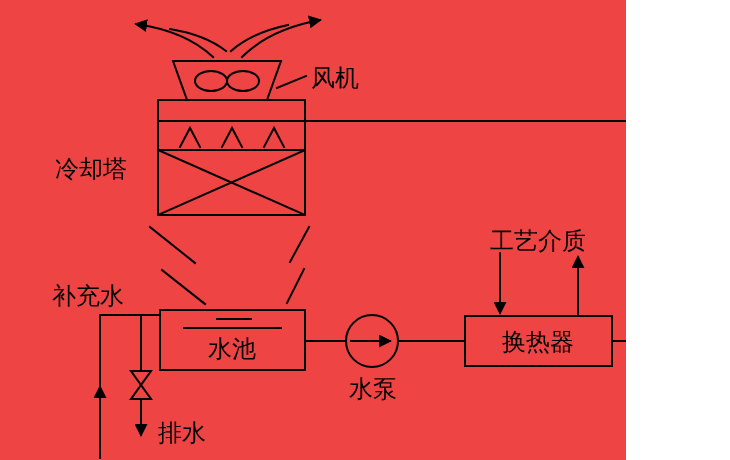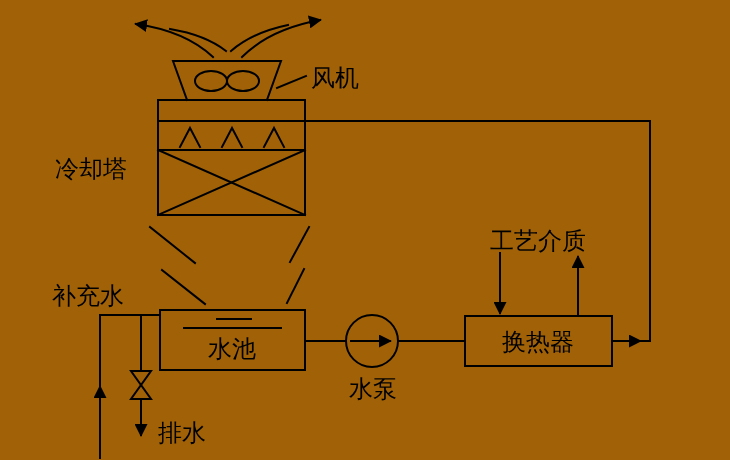--- a/index.html
+++ b/index.html
@@ -1,20 +1,20 @@
 <!DOCTYPE html>
 <html><head>
 <meta charset="utf-8">
 <style>
   html, body { margin: 0; padding: 0; background: #ffffff; }
   .stage {
     position: relative;
-    width: 730px;
+    width: 626px;
     height: 460px;
-    background: #a16207;
+    background: #ef4444;
     overflow: hidden;
   }
   svg { display: block; }
   .ln {
     stroke: #000000;
     stroke-width: 2;
     fill: none;
     stroke-linecap: square;
     stroke-linejoin: miter;
   }

